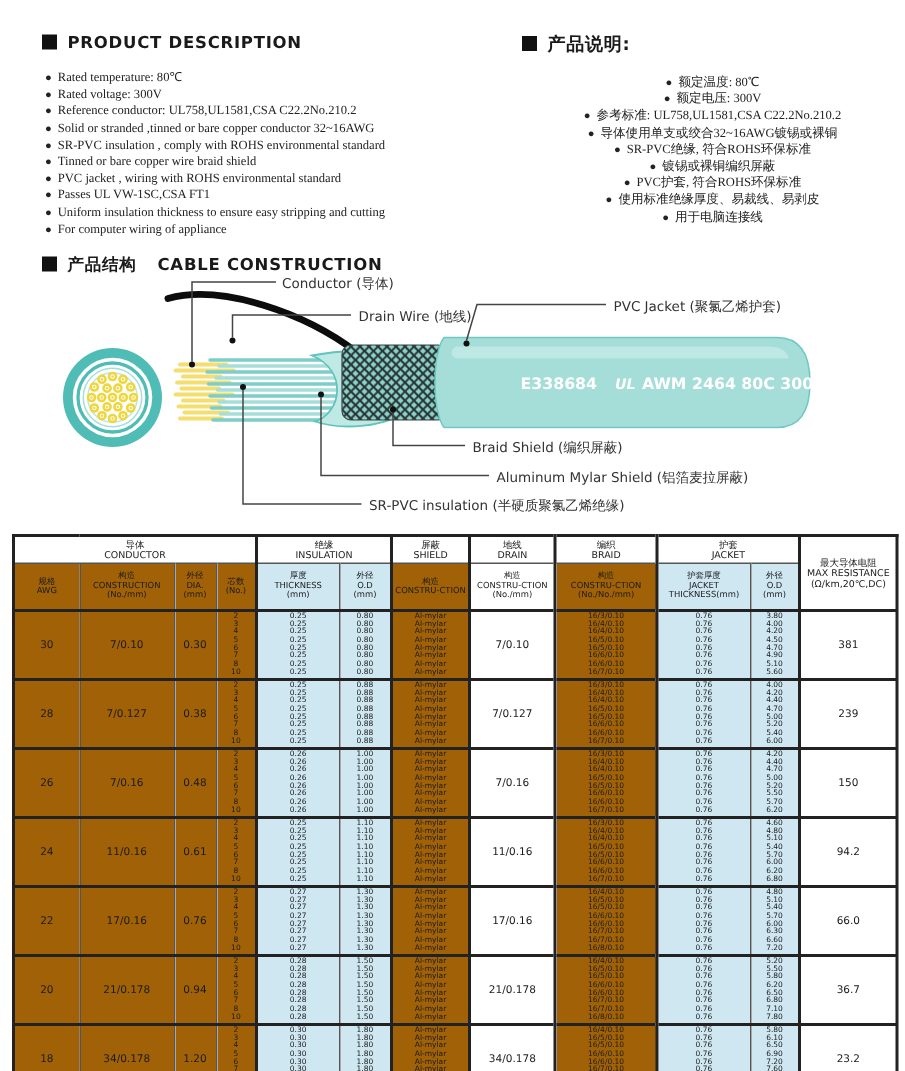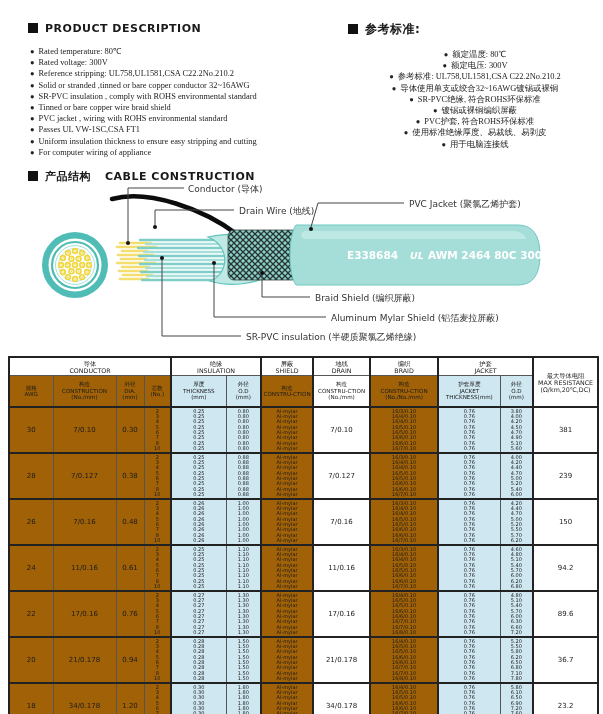--- a/index.html
+++ b/index.html
@@ -37,32 +37,32 @@
 <body>
 
 <div class="page">
 
   <div class="sec-title" style="left:28px;top:22px;">
     <span class="sq"></span><span>PRODUCT  DESCRIPTION</span>
   </div>
   <div class="blist" style="left:30px;top:46px;width:315px;">
       <div class="li"><span class="blt">●</span><span>Rated temperature: 80℃</span></div>
       <div class="li"><span class="blt">●</span><span>Rated voltage: 300V</span></div>
-      <div class="li"><span class="blt">●</span><span>Reference stripping: UL758,UL1581,CSA C22.2No.210.2</span></div>
+      <div class="li"><span class="blt">●</span><span>Reference conductor: UL758,UL1581,CSA C22.2No.210.2</span></div>
       <div class="li"><span class="blt">●</span><span>Solid or stranded ,tinned or bare copper conductor 32~16AWG</span></div>
       <div class="li"><span class="blt">●</span><span>SR-PVC insulation , comply with ROHS environmental standard</span></div>
       <div class="li"><span class="blt">●</span><span>Tinned or bare copper wire braid shield</span></div>
       <div class="li"><span class="blt">●</span><span>PVC jacket , wiring with ROHS environmental standard</span></div>
       <div class="li"><span class="blt">●</span><span>Passes UL VW-1SC,CSA FT1</span></div>
       <div class="li"><span class="blt">●</span><span>Uniform insulation thickness to ensure easy stripping and cutting</span></div>
       <div class="li"><span class="blt">●</span><span>For computer wiring of appliance</span></div>
     </div>
 
   <div class="sec-title zh-big" style="left:348px;top:21px;">
-    <span class="sq"></span><span>参考标准:</span>
+    <span class="sq"></span><span>产品说明:</span>
   </div>
   <div class="blist" style="left:350px;top:49px;width:250px;text-align:center;">
       <div class="li"><span class="blt">●</span><span>额定温度: 80℃</span></div>
       <div class="li"><span class="blt">●</span><span>额定电压: 300V</span></div>
       <div class="li"><span class="blt">●</span><span>参考标准: UL758,UL1581,CSA C22.2No.210.2</span></div>
       <div class="li"><span class="blt">●</span><span>导体使用单支或绞合32~16AWG镀锡或裸铜</span></div>
       <div class="li"><span class="blt">●</span><span>SR-PVC绝缘, 符合ROHS环保标准</span></div>
       <div class="li"><span class="blt">●</span><span>镀锡或裸铜编织屏蔽</span></div>
       <div class="li"><span class="blt">●</span><span>PVC护套, 符合ROHS环保标准</span></div>
       <div class="li"><span class="blt">●</span><span>使用标准绝缘厚度、易裁线、易剥皮</span></div>
@@ -664,21 +664,21 @@
 0.76
 0.76</td>
           <td class="c-blue multi">4.80
 5.10
 5.40
 5.70
 6.00
 6.30
 6.60
 7.20</td>
-          <td class="c-white gs">89.6</td>
+          <td class="c-white gs">66.0</td>
         </tr>
         <tr>
           <td class="c-yellow gs">20</td>
           <td class="c-yellow">21/0.178</td>
           <td class="c-yellow">0.94</td>
           <td class="c-yellow multi">2
 3
 4
 5
 6

